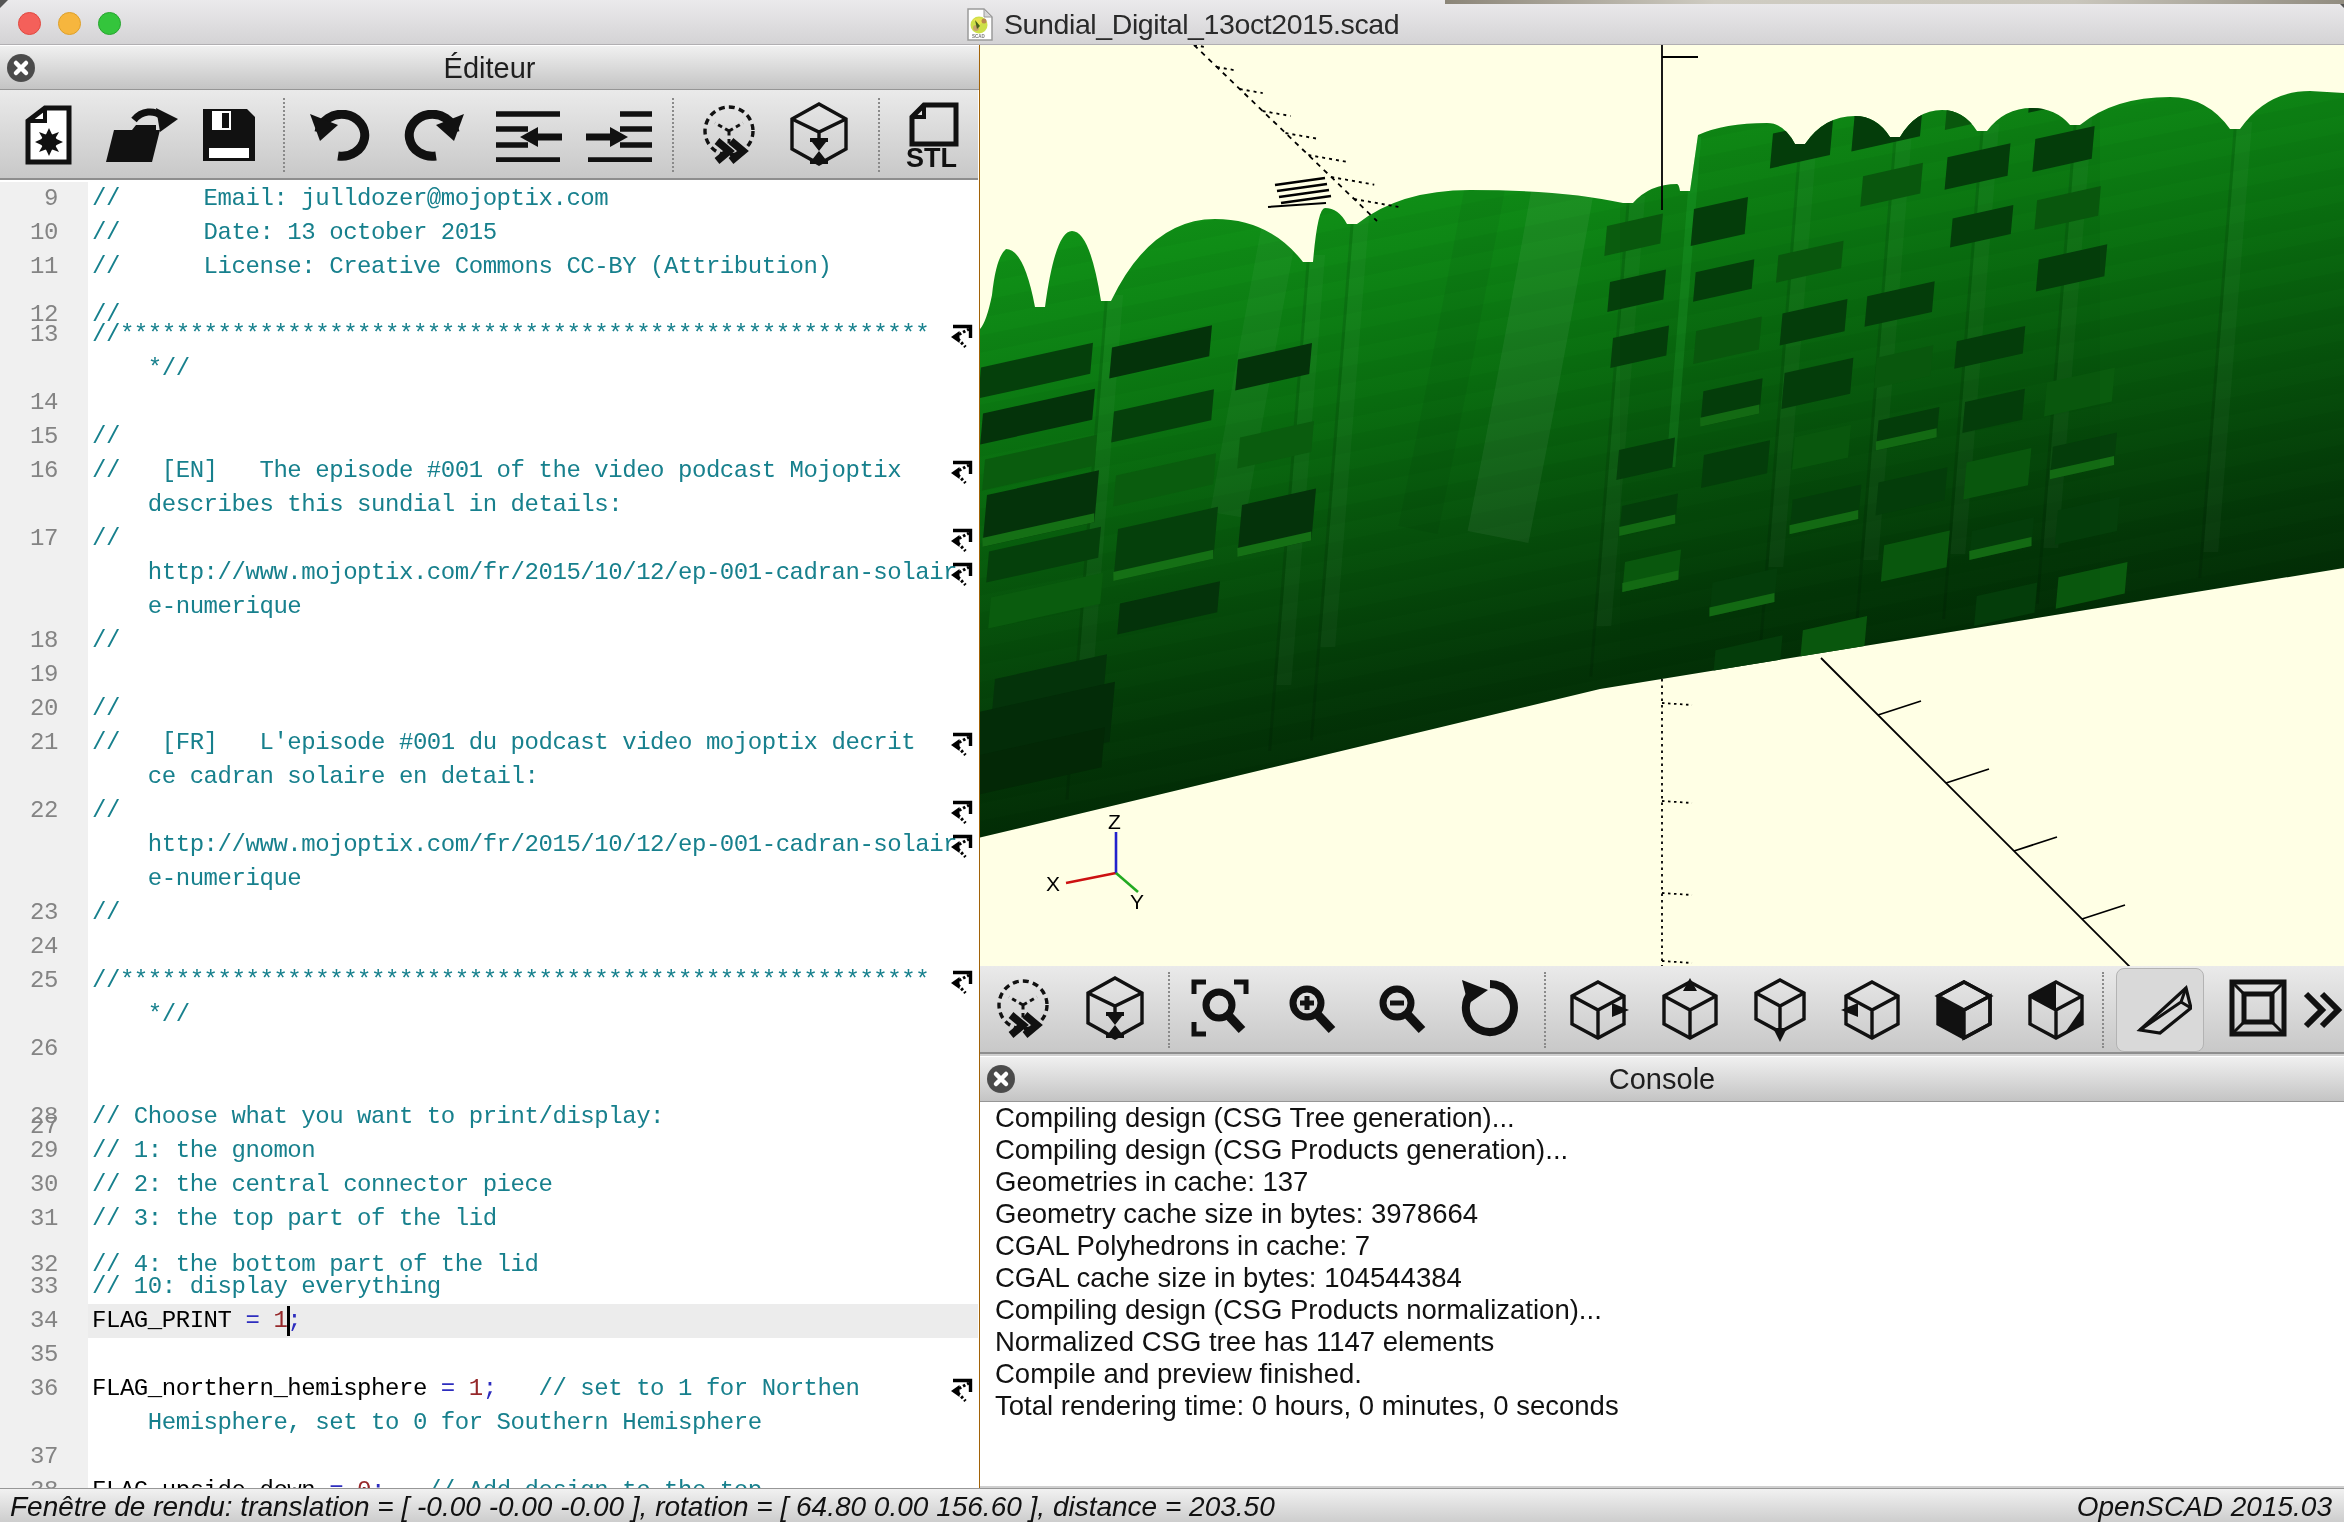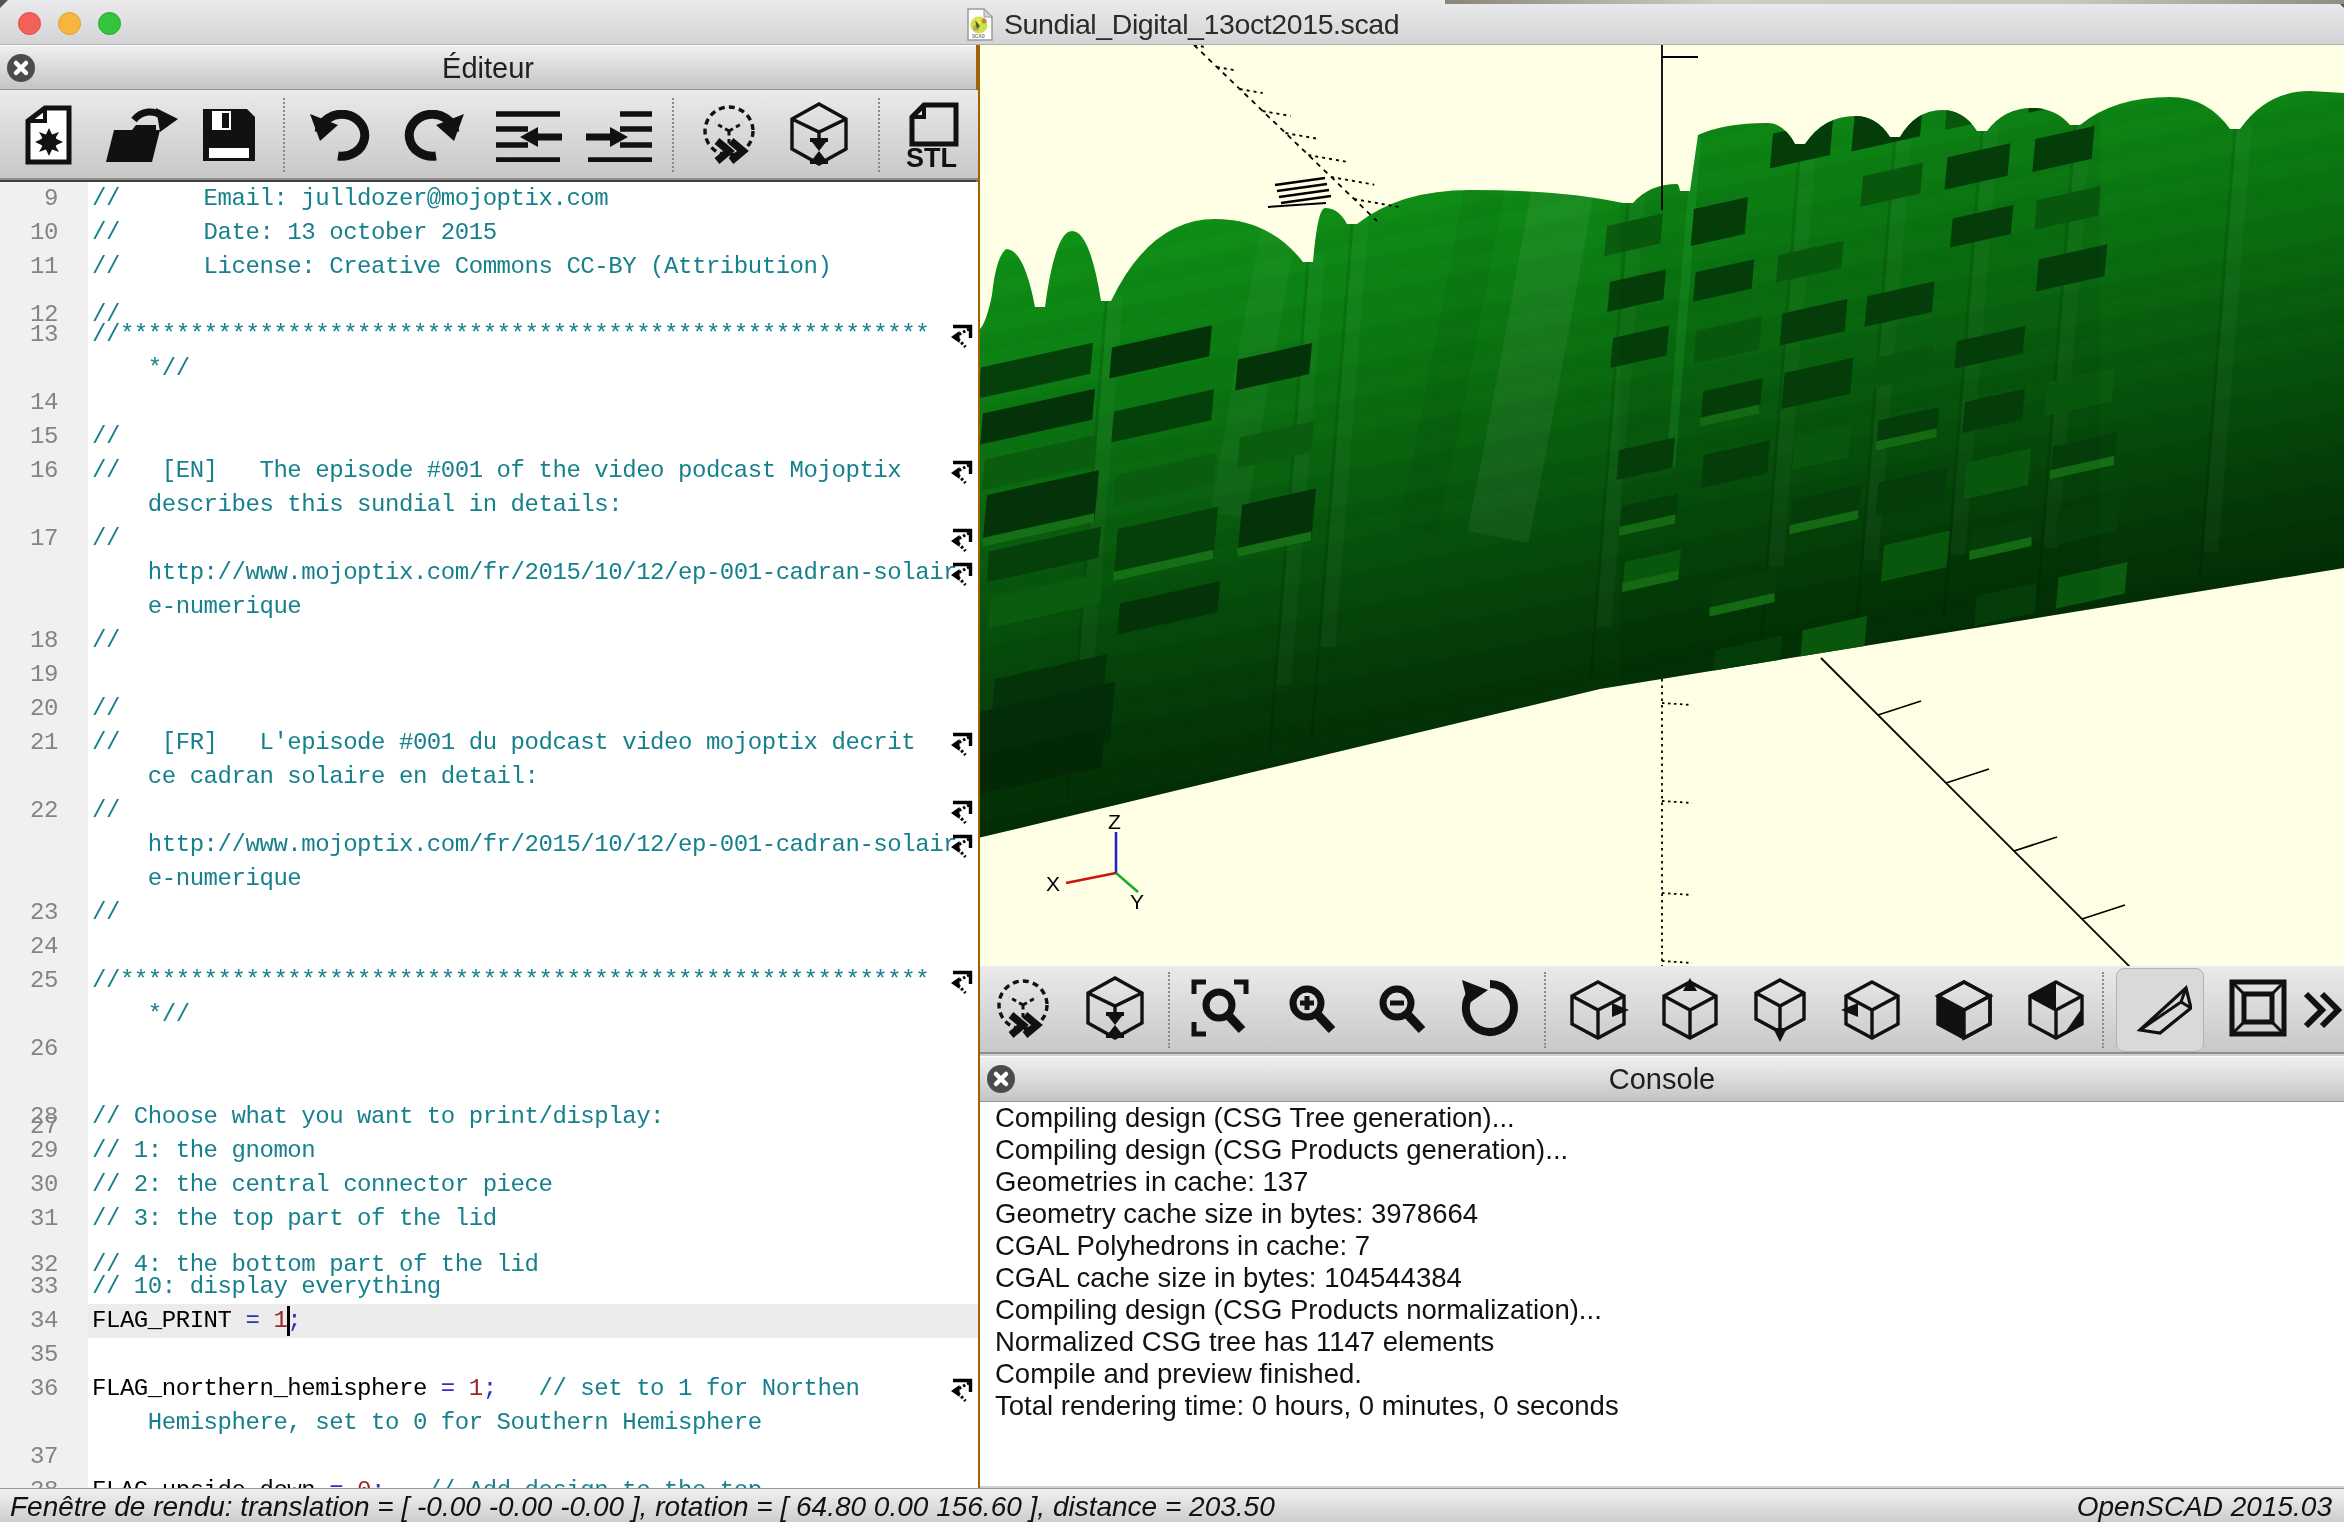--- a/index.html
+++ b/index.html
@@ -16,21 +16,21 @@
 #tl-y { left:58px;  background:#f6b63e; border:1px solid #deA029; }
 #tl-g { left:98px;  background:#34c53c; border:1px solid #27a52f; }
 #wicon { left:967px; top:8px; width:26px; height:33px; }
 #wtitle { left:1004px; top:8px; font-size:28.5px; color:#2a2a2a; letter-spacing:-0.4px; }
 .corner { width:8px; height:8px; background:#555; }
 #corn-l { left:0; top:0; clip-path:polygon(0 0,100% 0,0 100%); }
 #corn-r { right:0; top:0; clip-path:polygon(0 0,100% 0,100% 100%); }
 #topicon { left:1445px; top:0; width:899px; height:4px; background:linear-gradient(90deg,#8b8578,#cfccc2 30%,#c9c6bc 70%,#918c80); }
 
 
-#editor { left:0; top:45px; width:980px; height:1443px; background:#404040; border-right:4px solid #a16207; }
+#editor { left:0; top:45px; width:980px; height:1443px; background:#ffffff; border-right:1px solid #a16207; }
 .phead { position:absolute; left:0; width:100%; height:45px;
   background:linear-gradient(180deg,#f0f0f0 0%,#d8d8d8 55%,#c4c4c4 100%);
   border-bottom:1px solid #969696; border-top:1px solid #ffffff;
   font-size:29px; color:#1e1e1e; text-align:center; line-height:44px; }
 .closeb { position:absolute; left:7px; top:8px; width:28px; height:28px; border-radius:50%;
   background:#4e4e4e; color:#fff; }
 .closeb svg { position:absolute; left:0; top:0; }
 #etools { left:0; top:45px; width:978px; height:90px;
   background:linear-gradient(#eaeaea,#c8c8c8); border-bottom:2px solid #8e8e8e; }
 .esep { position:absolute; top:8px; height:74px; width:0; border-left:2px dotted #8a8a8a; }

